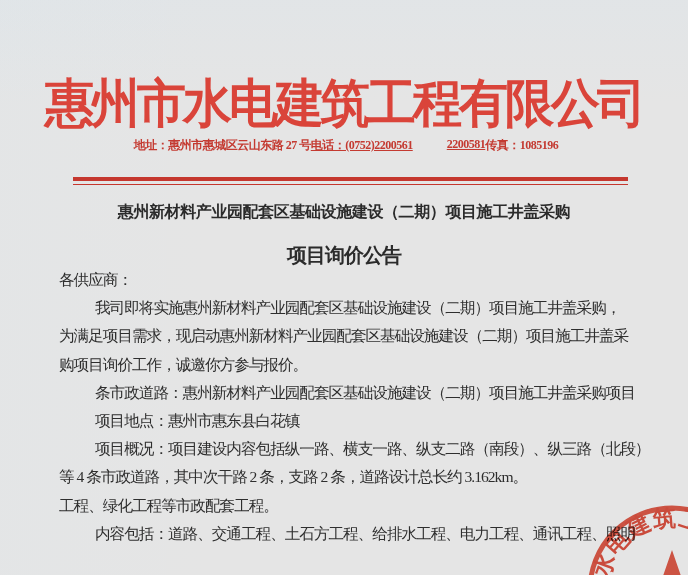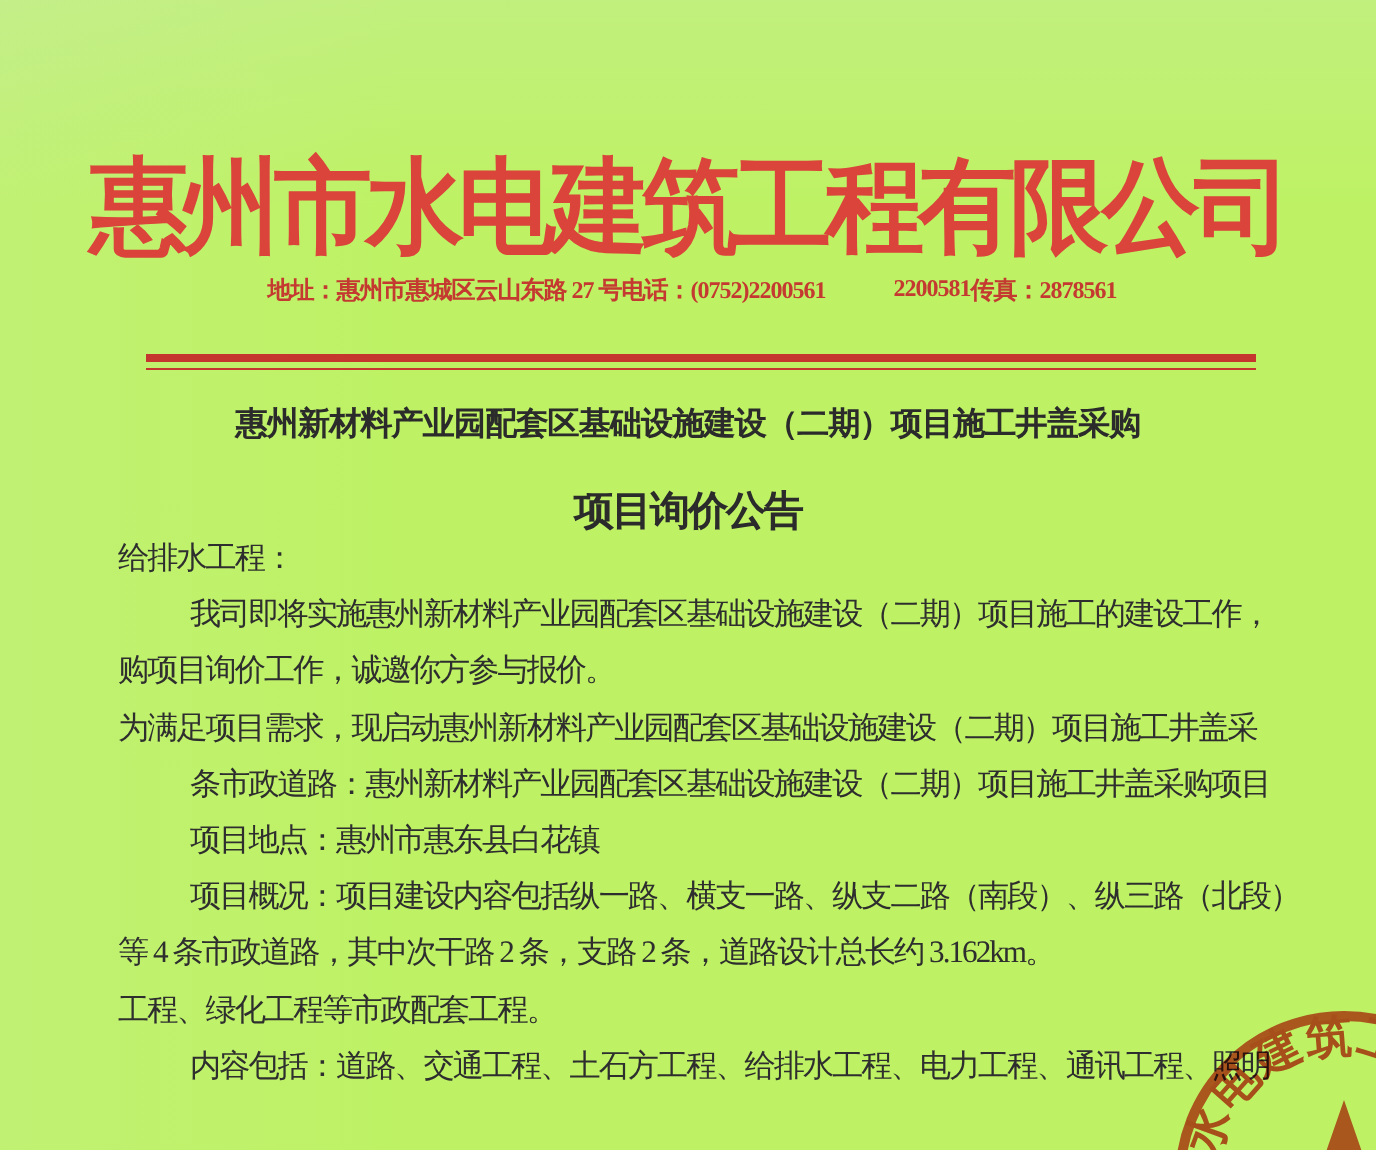--- a/index.html
+++ b/index.html
@@ -1,19 +1,19 @@
 <!DOCTYPE html>
 <html><head>
 <meta charset="utf-8">
 <style>
   html,body{margin:0;padding:0;}
   .page{
     position:relative;
     width:688px;height:575px;
-    background:#bef264;
+    background:#e5e5e5;
     overflow:hidden;
     font-family:"Liberation Serif","DejaVu Serif",serif;
   }
   
   .page::before{
     content:"";position:absolute;inset:0;
     background:linear-gradient(180deg, rgba(210,228,240,.18) 0%, rgba(255,255,255,0) 18%),
                linear-gradient(90deg, rgba(215,232,242,.10), rgba(255,255,255,0) 30%);
     pointer-events:none;
   }
@@ -26,21 +26,21 @@
     color:#da443a;
     transform:scaleY(1.06);
     white-space:nowrap;
   }
   .info-line{
     position:absolute;top:137px;left:62px;right:58px;
     display:flex;justify-content:center;align-items:baseline;
     font-size:12px;font-weight:bold;color:#c43a31;
     letter-spacing:-0.5px;white-space:nowrap;
   }
-  .info-phones{display:flex;gap:34px;}
+  .info-phones{display:flex;gap:34px;text-decoration:underline;}
   .header-rule{position:absolute;left:73px;right:60px;top:177px;}
   .header-rule .thick{height:3.5px;background:#c5372e;}
   .header-rule .thin{height:1.8px;background:#c5372e;margin-top:3px;}
   .doc-title-1{
     position:absolute;top:202px;left:0;right:0;
     text-align:center;font-size:16px;font-weight:bold;
     letter-spacing:-0.4px;color:#2b2b2b;white-space:nowrap;
   }
   .doc-title-2{
     position:absolute;top:242px;left:0;right:0;
@@ -74,36 +74,36 @@
 <div class="page">
 
   <div class="company-name">惠州市水电建筑工程有限公司</div>
 
   <div class="info-line">
     <span>地址：惠州市惠城区云山东路 27 号</span>
     <span class="info-phones">
       <span>电话：(0752)2200561</span>
       <span>2200581</span>
     </span>
-    <span>传真：2878561</span>
+    <span>传真：1085196</span>
   </div>
 
   <div class="header-rule">
     <div class="thick"></div>
     <div class="thin"></div>
   </div>
 
   <div class="doc-title-1">惠州新材料产业园配套区基础设施建设（二期）项目施工井盖采购</div>
   <div class="doc-title-2">项目询价公告</div>
 
   <div class="body-text">
-    <div class="line">给排水工程：</div>
-    <div class="line indent">我司即将实施惠州新材料产业园配套区基础设施建设（二期）项目施工的建设工作，</div>
+    <div class="line">各供应商：</div>
+    <div class="line indent">我司即将实施惠州新材料产业园配套区基础设施建设（二期）项目施工井盖采购，</div>
+    <div class="line">为满足项目需求，现启动惠州新材料产业园配套区基础设施建设（二期）项目施工井盖采</div>
     <div class="line">购项目询价工作，诚邀你方参与报价。</div>
-    <div class="line">为满足项目需求，现启动惠州新材料产业园配套区基础设施建设（二期）项目施工井盖采</div>
     <div class="line indent">条市政道路：惠州新材料产业园配套区基础设施建设（二期）项目施工井盖采购项目</div>
     <div class="line indent">项目地点：惠州市惠东县白花镇</div>
     <div class="line indent">项目概况：项目建设内容包括纵一路、横支一路、纵支二路（南段）、纵三路（北段）</div>
     <div class="line">等 4 条市政道路，其中次干路 2 条，支路 2 条，道路设计总长约 3.162km。</div>
     <div class="line">工程、绿化工程等市政配套工程。</div>
     <div class="line indent">内容包括：道路、交通工程、土石方工程、给排水工程、电力工程、通讯工程、照明</div>
   </div>
 
   <svg class="seal" viewBox="0 0 240 240" width="240" height="240" aria-hidden="true">
     <circle cx="120" cy="120" r="82" fill="none" stroke="#df4531" stroke-width="5"></circle>

